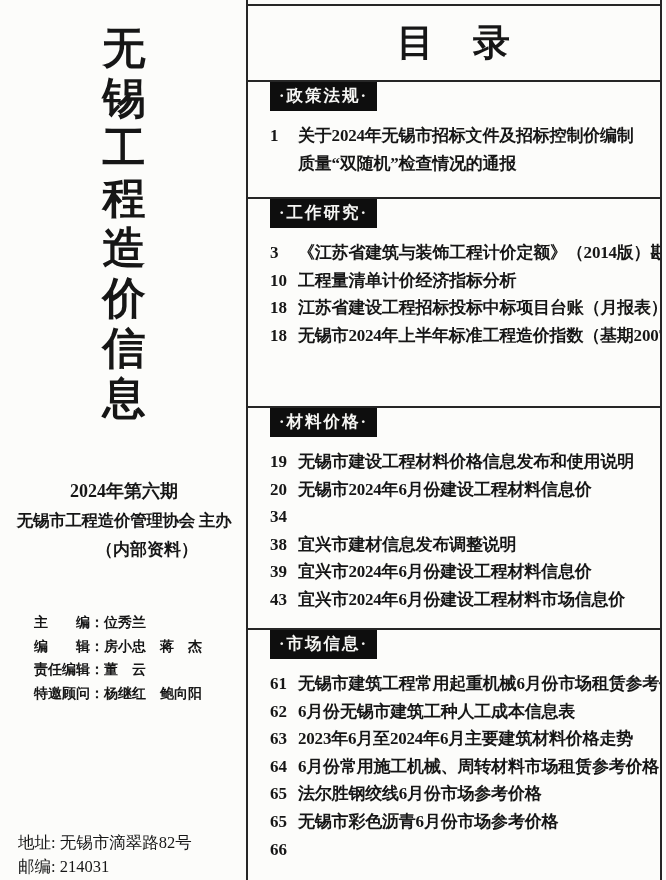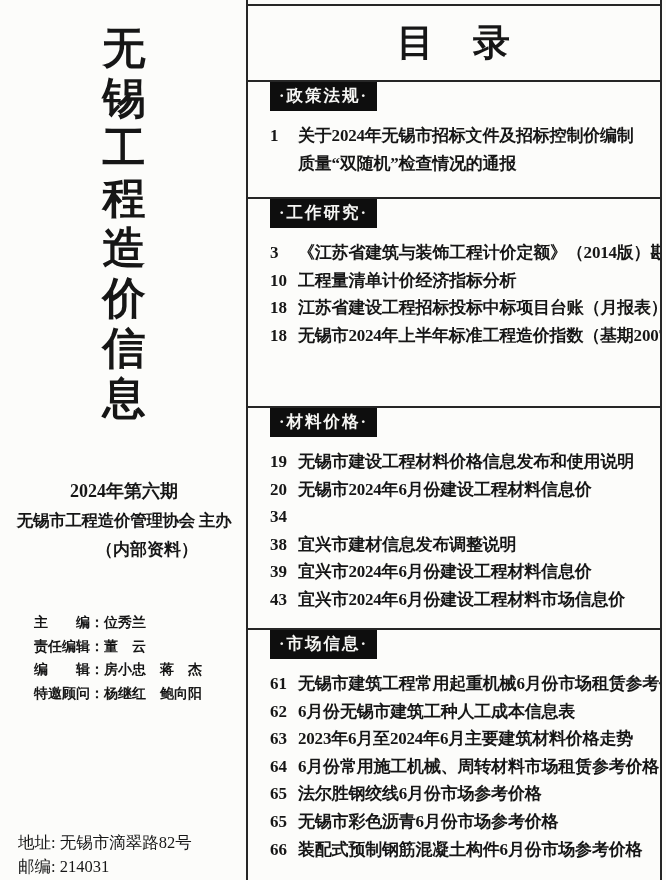--- a/index.html
+++ b/index.html
@@ -85,22 +85,22 @@
   </div>
 
   <div class="pubinfo">
     <div class="ln1">2024年第六期</div>
     <div class="ln3">无锡市工程造价管理协会 主办</div>
     <div class="ln4">（内部资料）</div>
   </div>
 
   <div class="staff">
     <div class="line">主　　编：位秀兰</div>
+    <div class="line">编　　辑：房小忠　蒋　杰</div>
     <div class="line">责任编辑：董　云</div>
-    <div class="line">编　　辑：房小忠　蒋　杰</div>
     <div class="line">特邀顾问：杨继红　鲍向阳</div>
   </div>
 
   <div class="contact">
     <div class="line">地址: 无锡市滴翠路82号</div>
     <div class="line">邮编: 214031</div>
   </div>
 
   <div class="vline vl-left"></div>
   <div class="vline vl-right"></div>
@@ -198,21 +198,20 @@
         <div class="row">
           <span class="pg">65</span>
           <span class="tt">法尔胜钢绞线6月份市场参考价格</span>
         </div>
         <div class="row">
           <span class="pg">65</span>
           <span class="tt">无锡市彩色沥青6月份市场参考价格</span>
         </div>
         <div class="row">
           <span class="pg">66</span>
-          <span class="tt">装配式预制钢筋混凝土构件6月份市场参考价格</span>
         </div>
       </div>
     </div>
 
     <div class="sec sec-empty"></div>
 
   </div>
 </div>
 
 </body></html>

